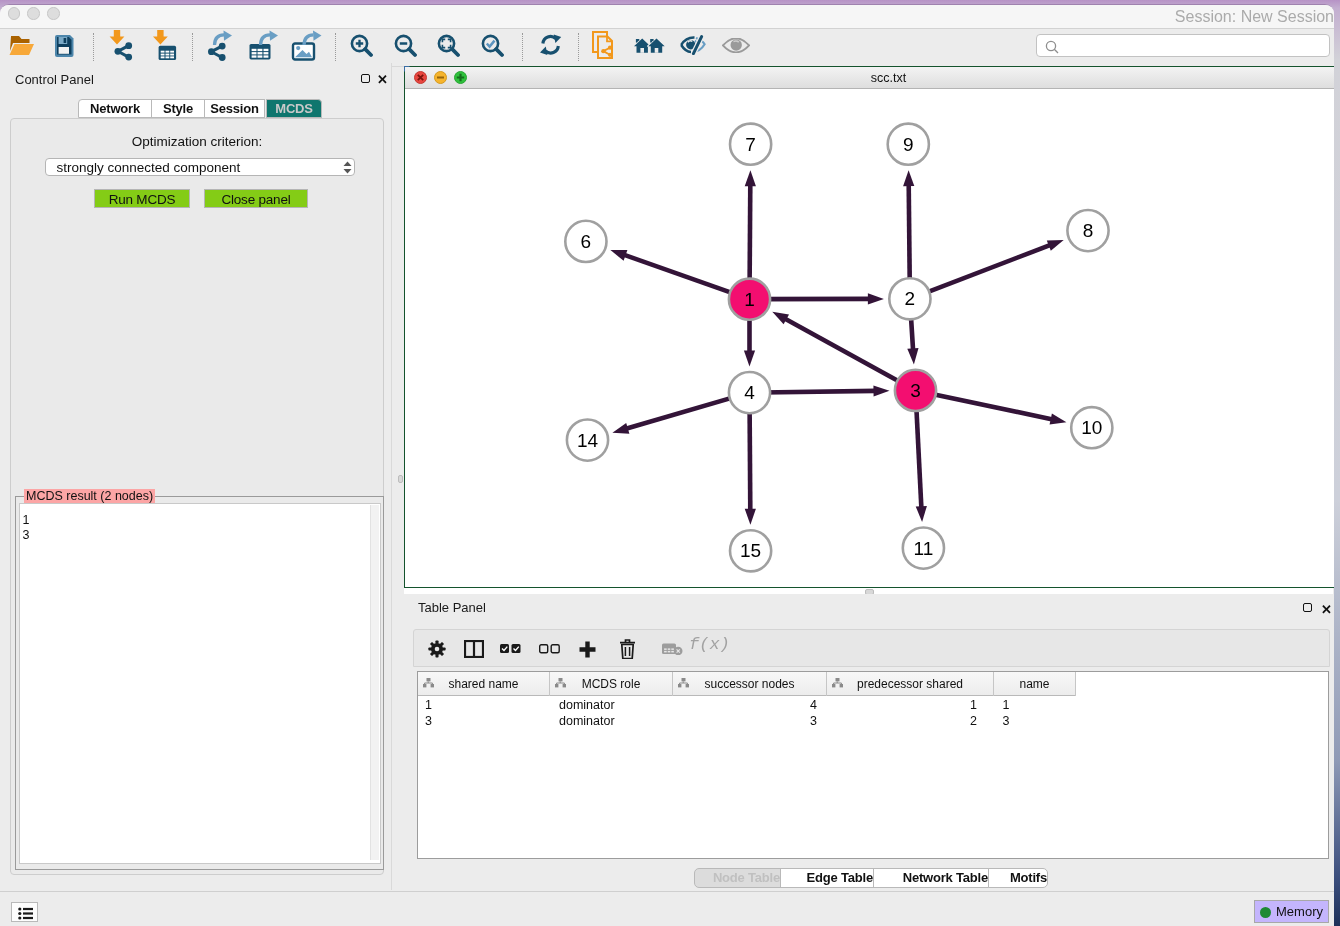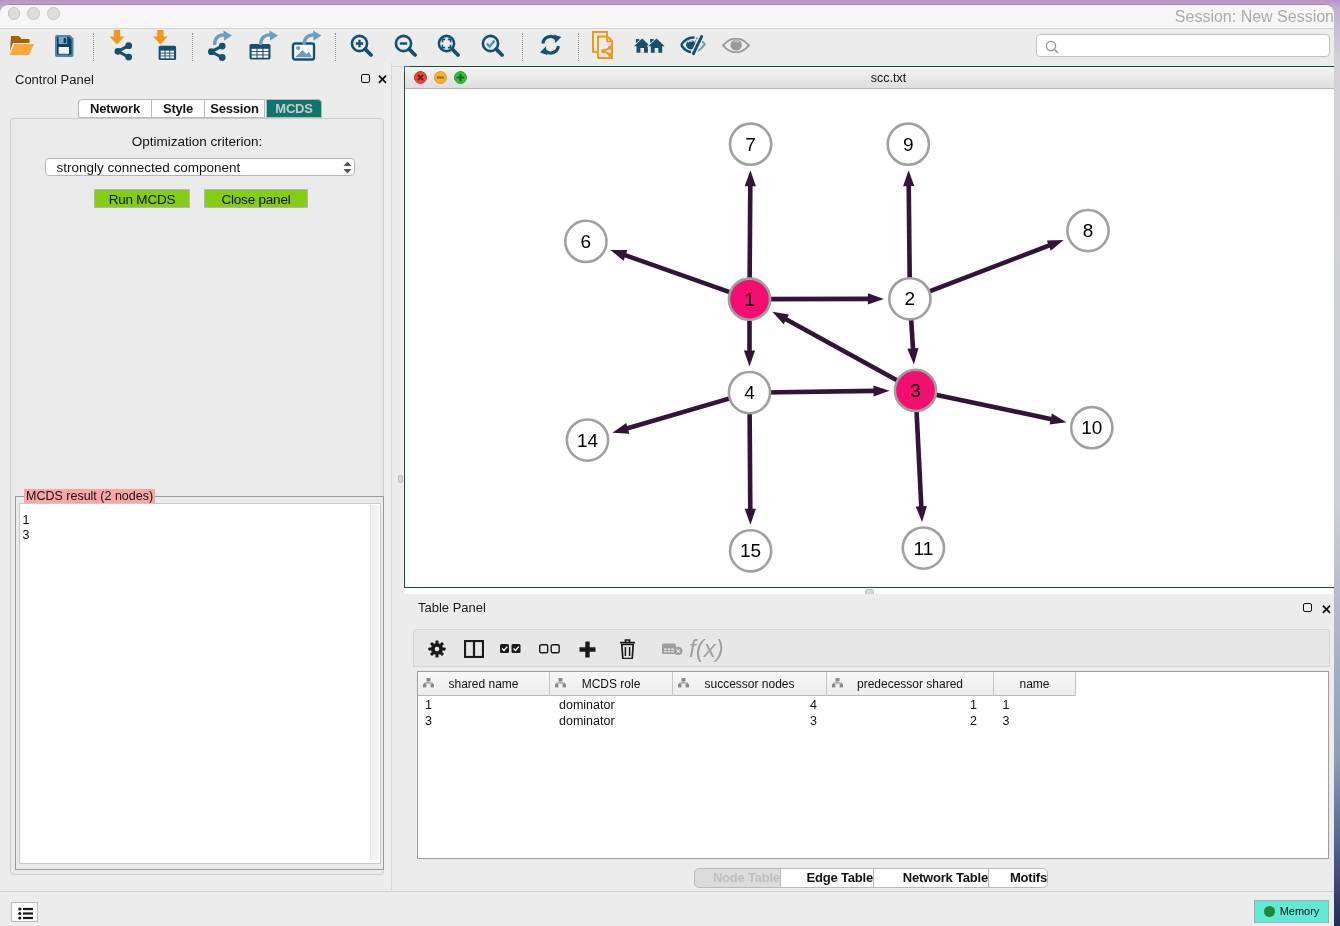--- a/index.html
+++ b/index.html
@@ -64,21 +64,21 @@
   font-size:12px; color:#111; text-align:center; line-height:24px; }
 .td { position:absolute; font-size:12.5px; color:#111; height:16px; line-height:16px; }
 .btab { position:absolute; top:273.5px; height:20px; background:#fff; border:1px solid #b9b9b9;
   font-size:13px; color:#111; text-align:right; line-height:18px; font-weight:bold; letter-spacing:-0.2px; }
 
 #sbar { position:absolute; left:0; top:886px; width:1334px; height:37px;
   background:#ececec; border-top:1px solid #cfcfcf; }
 #listbtn { position:absolute; left:11px; top:10px; width:27px; height:19.5px;
   background:#fdfdfd; border:1px solid #b9b9b9; }
 #membtn { position:absolute; left:1254px; top:8px; width:75px; height:23px;
-  background:#5eead4; border:1px solid #a8a8a8; font-size:11px; color:#111;
+  background:#c4b5fd; border:1px solid #a8a8a8; font-size:13px; color:#111;
   text-align:center; line-height:21px; }
 
 </style></head><body>
 <div id="win">
 <div id="titlebar">
       <div class="tl" style="left:7.9px"></div>
       <div class="tl" style="left:27.3px"></div>
       <div class="tl" style="left:47.4px"></div>
       <div id="title">Session: New Session</div>
     </div>
@@ -397,21 +397,21 @@
           <rect x="2.1" y="4.9" width="2.6" height="1.5" fill="#e7e7e7"></rect>
           <rect x="5.7" y="4.9" width="2.6" height="1.5" fill="#e7e7e7"></rect>
           <rect x="9.3" y="4.9" width="2.6" height="1.5" fill="#e7e7e7"></rect>
           <rect x="2.1" y="7.4" width="2.6" height="1.5" fill="#e7e7e7"></rect>
           <rect x="5.7" y="7.4" width="2.6" height="1.5" fill="#e7e7e7"></rect>
           <rect x="9.3" y="7.4" width="2.6" height="1.5" fill="#e7e7e7"></rect>
         </g>
         <circle cx="16.2" cy="8" r="4.3" fill="#9d9d9d"></circle>
         <path d="M14.6,6.4 L17.8,9.6 M17.8,6.4 L14.6,9.6" stroke="#e7e7e7" stroke-width="1.2"></path>
       </svg>
-<div class="abs" style="left:296px; top:41px; font-family:Liberation Sans, sans-serif;font-style:italic; font-size:24px; color:#a2a2a2">f(x)</div>
+<div class="abs" style="left:296px; top:41px; font-family:Liberation Mono, monospace;font-style:italic; font-size:17px; color:#a2a2a2">f(x)</div>
       <div id="ttable">
         <div id="thdr">
           <div class="th" style="left:0px; width:132px">shared name</div>
           <svg class="abs" style="left:5px;top:6px" width="12" height="12" viewBox="0 0 12 12">
             <g fill="#8a8a8a">
               <rect x="3.5" y="0" width="4" height="3.4"></rect>
               <rect x="0" y="6" width="3.4" height="3.4"></rect>
               <rect x="7.6" y="6" width="3.4" height="3.4"></rect>
               <path d="M5.2,3.4 V5 M1.6,6 V5 H9.4 V6" stroke="#8a8a8a" fill="none" stroke-width="1"></path>
             </g>

